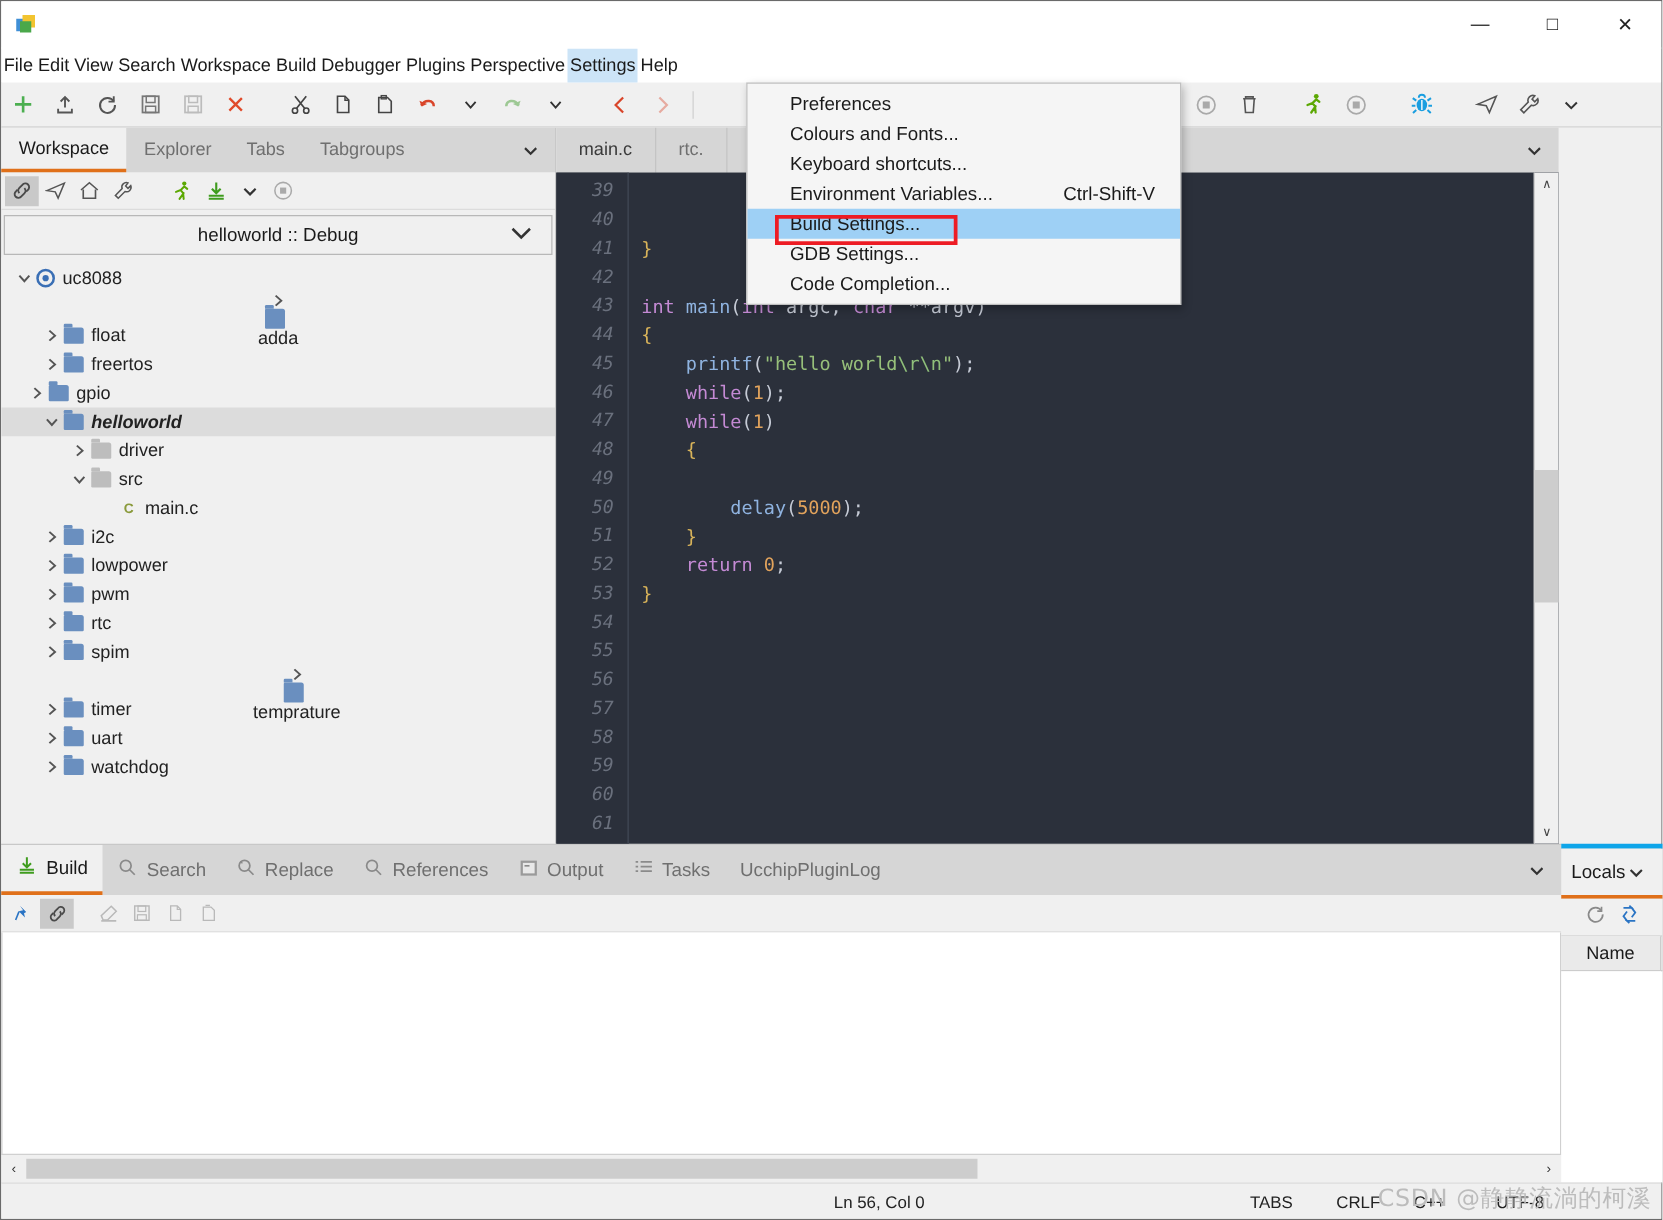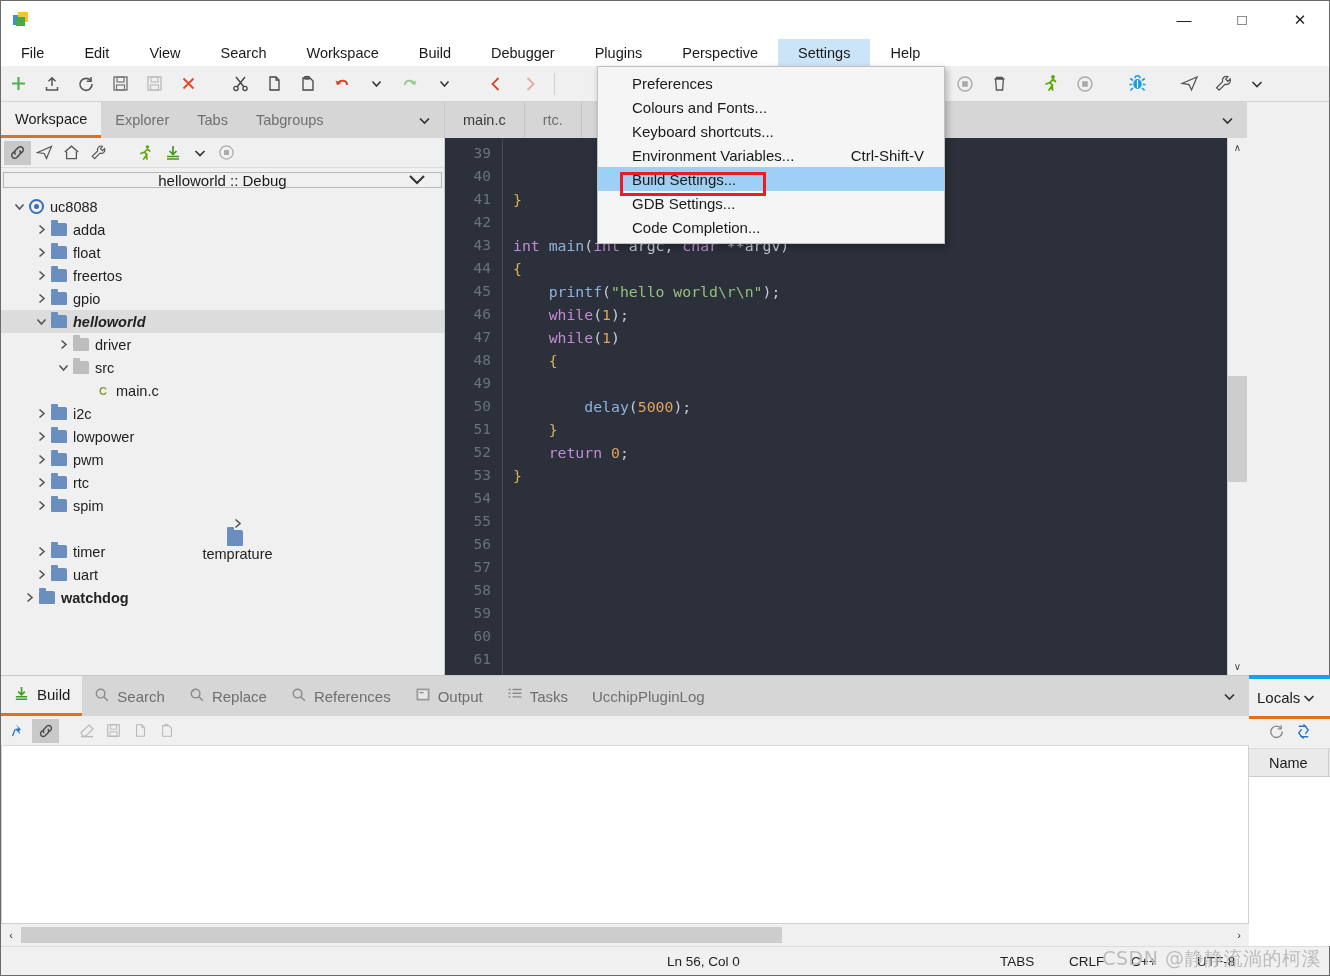--- a/index.html
+++ b/index.html
@@ -41,21 +41,21 @@
 
   
   .menubar {
     height: 27px; flex: 0 0 27px;
     display: flex; align-items: stretch;
     background: #ffffff;
     font-size: 14.5px; color: #1a1a1a;
     position: relative; z-index: 60;
   }
   .menu-item {
-    padding: 0 20px; display: flex; align-items: center;
+    padding: 0 2px; display: flex; align-items: center;
     white-space: nowrap;
   }
   .menu-item.active { background: #cce4f7; }
 
   
   .toolbar {
     height: 36px; flex: 0 0 36px;
     display: flex; align-items: center;
     background: #f0f0f0;
     border-bottom: 1px solid #d4d4d4;
@@ -99,21 +99,21 @@
   .dock-toolbar {
     height: 30px; flex: 0 0 30px;
     display: flex; align-items: center;
     background: #f0f0f0; border-bottom: 1px solid #dcdcdc;
     padding-left: 3px;
   }
   .dk-ico { width: 27px; height: 24px; display:flex; align-items:center; justify-content:center; color:#555; }
   .dk-ico.pressed { background: #c9c9c9; }
 
   .combo {
-    margin: 4px 2px 2px 2px; height: 16px;
+    margin: 4px 2px 2px 2px; height: 32px;
     background: #f0f0f0; border: 1px solid #b8b8b8;
     display: flex; align-items: center; justify-content: center;
     position: relative; font-size: 15px; color:#1a1a1a;
   }
   .combo .cv { }
   .combo .carrow { position:absolute; right: 14px; font-size: 15px; color:#333; font-weight:bold;}
 
   .tree {
     flex: 1 1 auto; overflow: hidden;
     background: #f0f0f0; padding-top: 5px;
@@ -156,21 +156,21 @@
   .editor {
     flex: 1 1 auto; display: flex; background: #2b303b; min-height:0;
     position: relative; overflow: hidden;
   }
   .gutter {
     width: 58px; flex: 0 0 58px; background: #2b303b;
     padding-top: 4px; text-align: right;
     font-family: "DejaVu Sans Mono", monospace; font-size: 14.5px; color: #6a707d;
     border-right: 1px solid #424857;
   }
-  .gutter div { height: 23px; line-height: 23px; padding-right: 11px; }
+  .gutter div { height: 23px; line-height: 23px; padding-right: 11px; font-style: italic; }
   .code {
     flex: 1 1 auto; padding-top: 4px; padding-left: 10px;
     font-family: "DejaVu Sans Mono", monospace; font-size: 14.8px;
     color: #c6cbd6; white-space: pre; overflow: hidden;
   }
   .code div { height: 23px; line-height: 23px; }
   .k-type { color: #c48ad4; }
   .k-fn   { color: #8fb3e0; }
   .k-str  { color: #97c07a; }
   .k-esc  { color: #8fbf7a; }
@@ -519,48 +519,48 @@
       <div class="tree" id="tree">
           <div class="trow" style="padding-left: 8px;">
             <span class="tw">
               <svg width="13" height="13" viewBox="0 0 13 13">
                 <path d="M2.5 4.5L6.5 9l4-4.5" stroke="#555" stroke-width="1.6" fill="none"></path>
               </svg>
             </span>
             <span class="circ-icon"></span>
             <span class="tlabel">uc8088</span>
           </div>
+          <div class="trow" style=" flex-direction: column;">
+            <span class="tw">
+              <svg width="13" height="13" viewBox="0 0 13 13">
+                <path d="M4.5 2.5L9 6.5l-4.5 4" stroke="#555" stroke-width="1.6" fill="none"></path>
+              </svg>
+            </span>
+            <span class="fold"></span>
+            <span class="tlabel">adda</span>
+          </div>
           <div class="trow" style="padding-left: 30px;">
             <span class="tw">
               <svg width="13" height="13" viewBox="0 0 13 13">
                 <path d="M4.5 2.5L9 6.5l-4.5 4" stroke="#555" stroke-width="1.6" fill="none"></path>
               </svg>
             </span>
             <span class="fold"></span>
-            <span class="tlabel">adda</span>
+            <span class="tlabel">float</span>
           </div>
           <div class="trow" style="padding-left: 30px;">
             <span class="tw">
               <svg width="13" height="13" viewBox="0 0 13 13">
                 <path d="M4.5 2.5L9 6.5l-4.5 4" stroke="#555" stroke-width="1.6" fill="none"></path>
               </svg>
             </span>
             <span class="fold"></span>
-            <span class="tlabel">float</span>
-          </div>
-          <div class="trow" style="padding-left: 30px;">
-            <span class="tw">
-              <svg width="13" height="13" viewBox="0 0 13 13">
-                <path d="M4.5 2.5L9 6.5l-4.5 4" stroke="#555" stroke-width="1.6" fill="none"></path>
-              </svg>
-            </span>
-            <span class="fold"></span>
             <span class="tlabel">freertos</span>
           </div>
-          <div class="trow" style="padding-left: 30px;">
+          <div class="trow" style="padding-left: 18px;">
             <span class="tw">
               <svg width="13" height="13" viewBox="0 0 13 13">
                 <path d="M4.5 2.5L9 6.5l-4.5 4" stroke="#555" stroke-width="1.6" fill="none"></path>
               </svg>
             </span>
             <span class="fold"></span>
             <span class="tlabel">gpio</span>
           </div>
           <div class="trow sel" style="padding-left: 30px;">
             <span class="tw">
@@ -659,21 +659,21 @@
           </div>
           <div class="trow" style="padding-left: 30px;">
             <span class="tw">
               <svg width="13" height="13" viewBox="0 0 13 13">
                 <path d="M4.5 2.5L9 6.5l-4.5 4" stroke="#555" stroke-width="1.6" fill="none"></path>
               </svg>
             </span>
             <span class="fold"></span>
             <span class="tlabel">uart</span>
           </div>
-          <div class="trow" style="padding-left: 18px; font-weight: bold;">
+          <div class="trow" style="padding-left: 30px;">
             <span class="tw">
               <svg width="13" height="13" viewBox="0 0 13 13">
                 <path d="M4.5 2.5L9 6.5l-4.5 4" stroke="#555" stroke-width="1.6" fill="none"></path>
               </svg>
             </span>
             <span class="fold"></span>
             <span class="tlabel">watchdog</span>
           </div>
         </div>
     </div>

